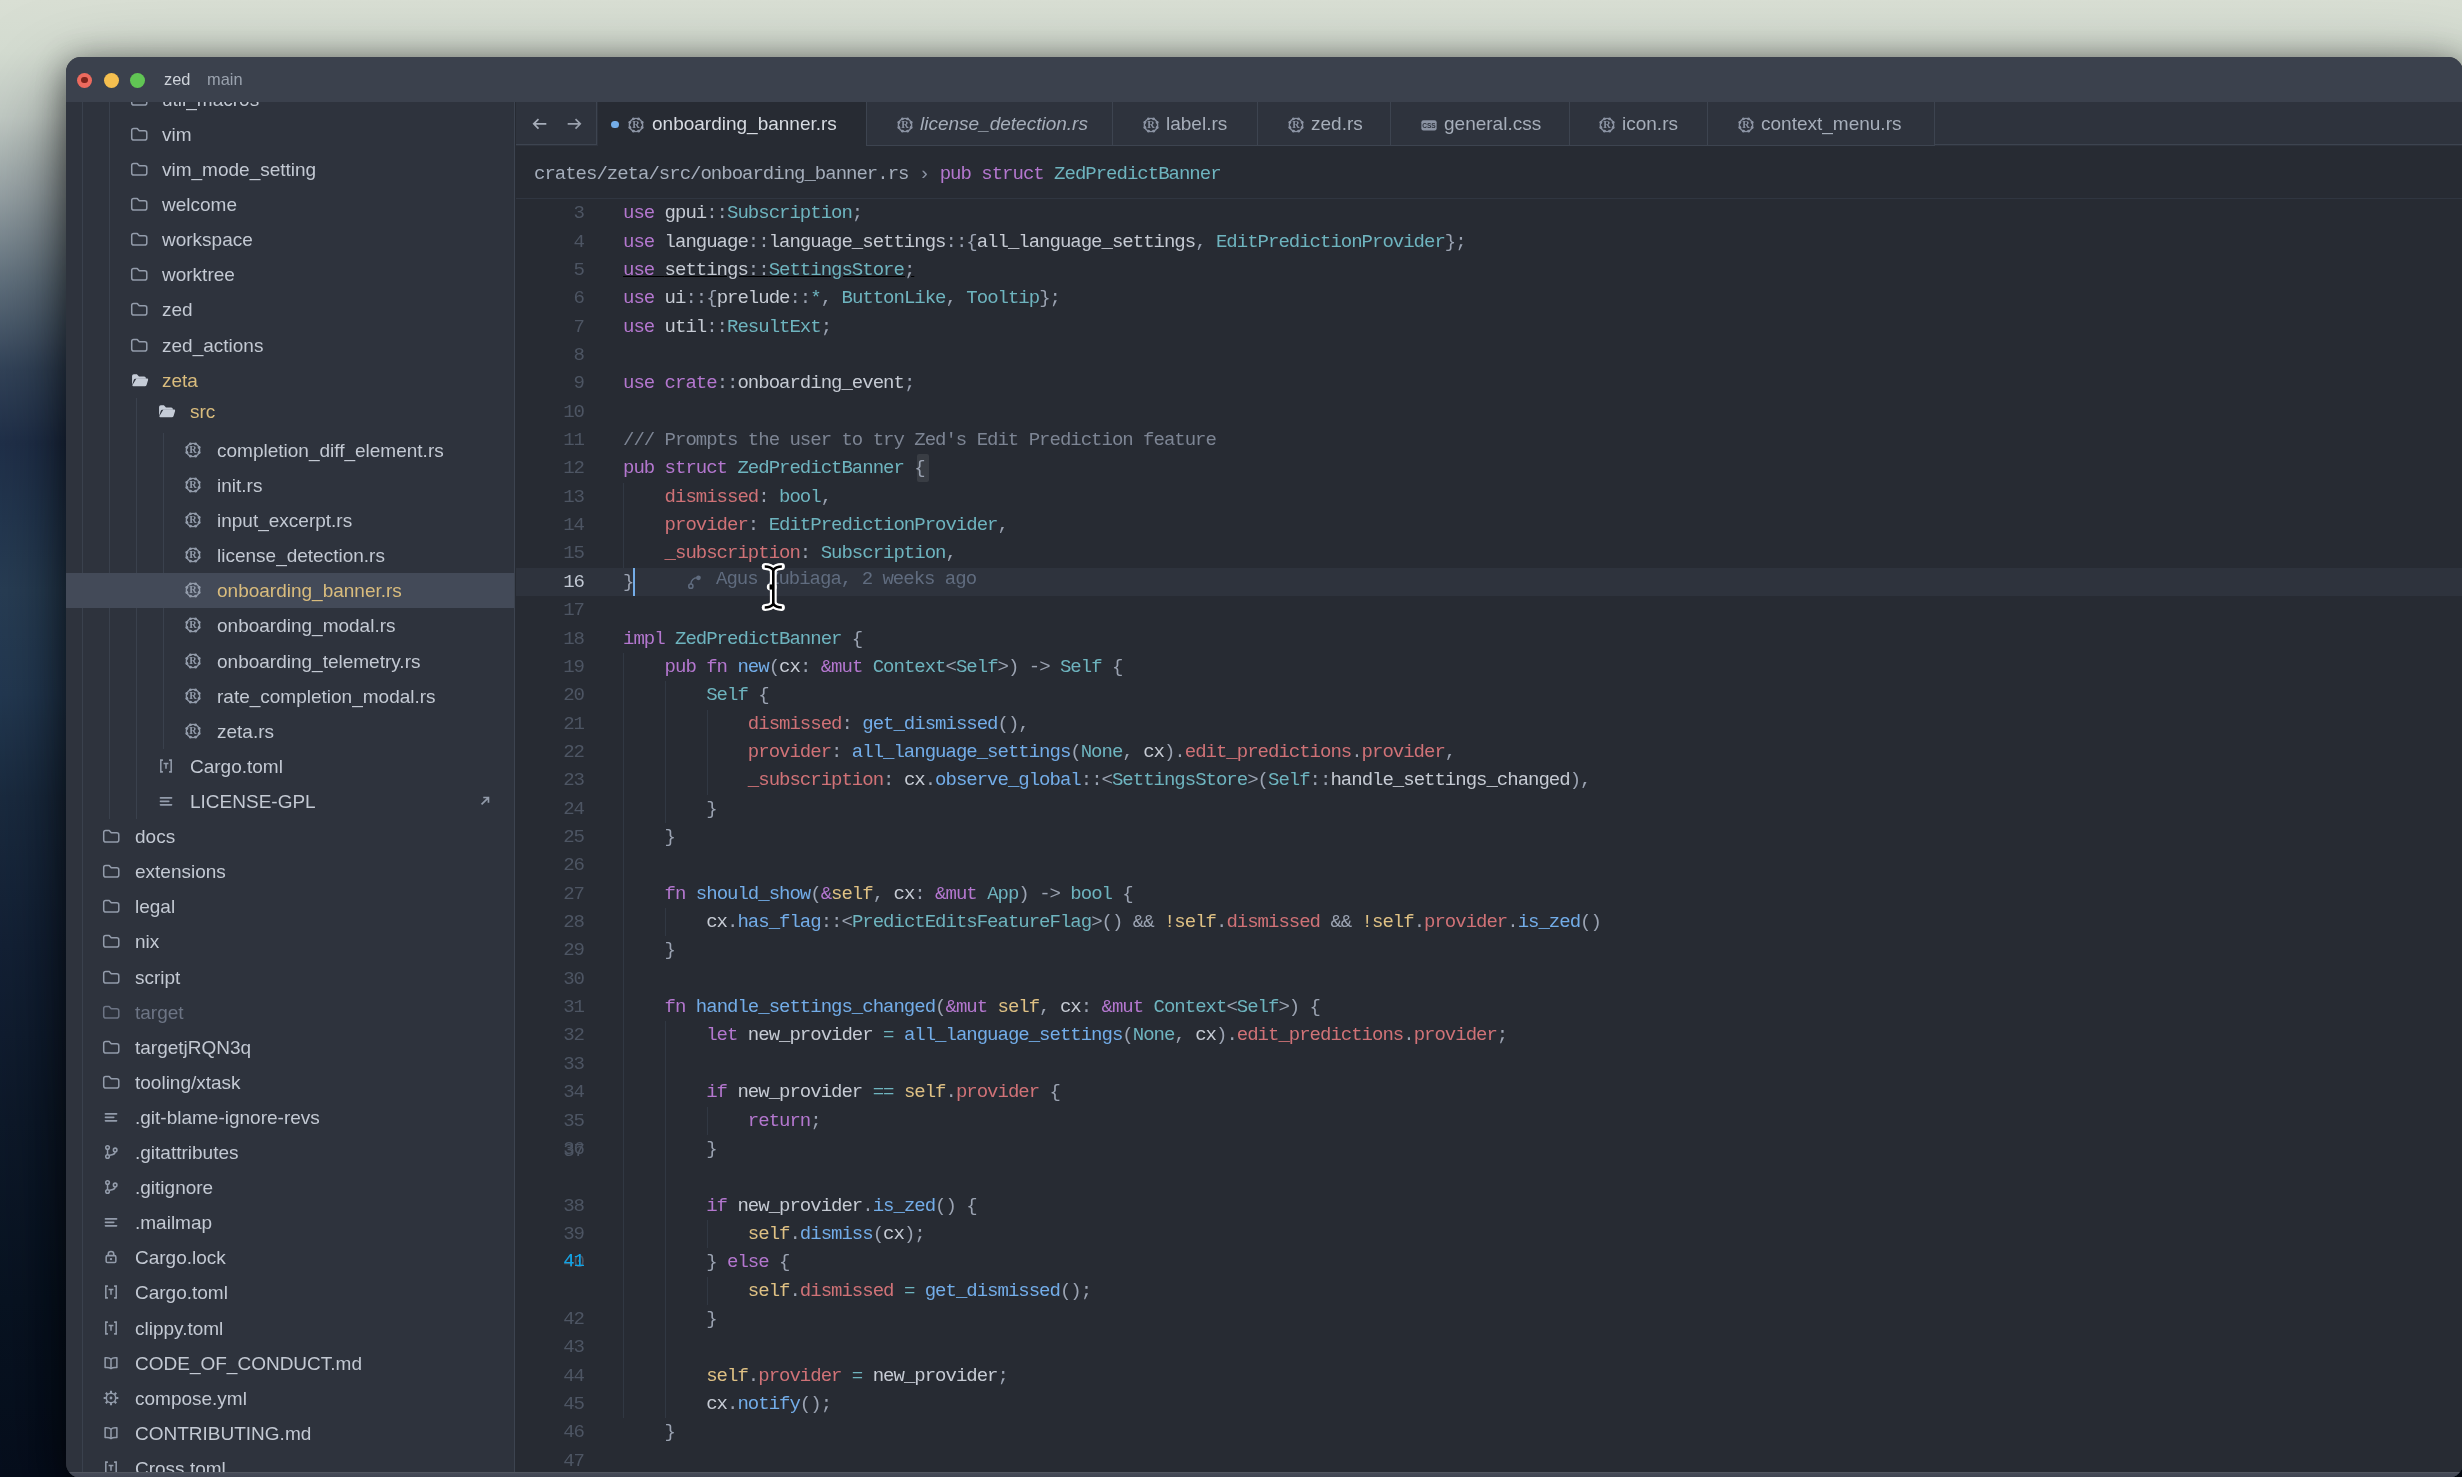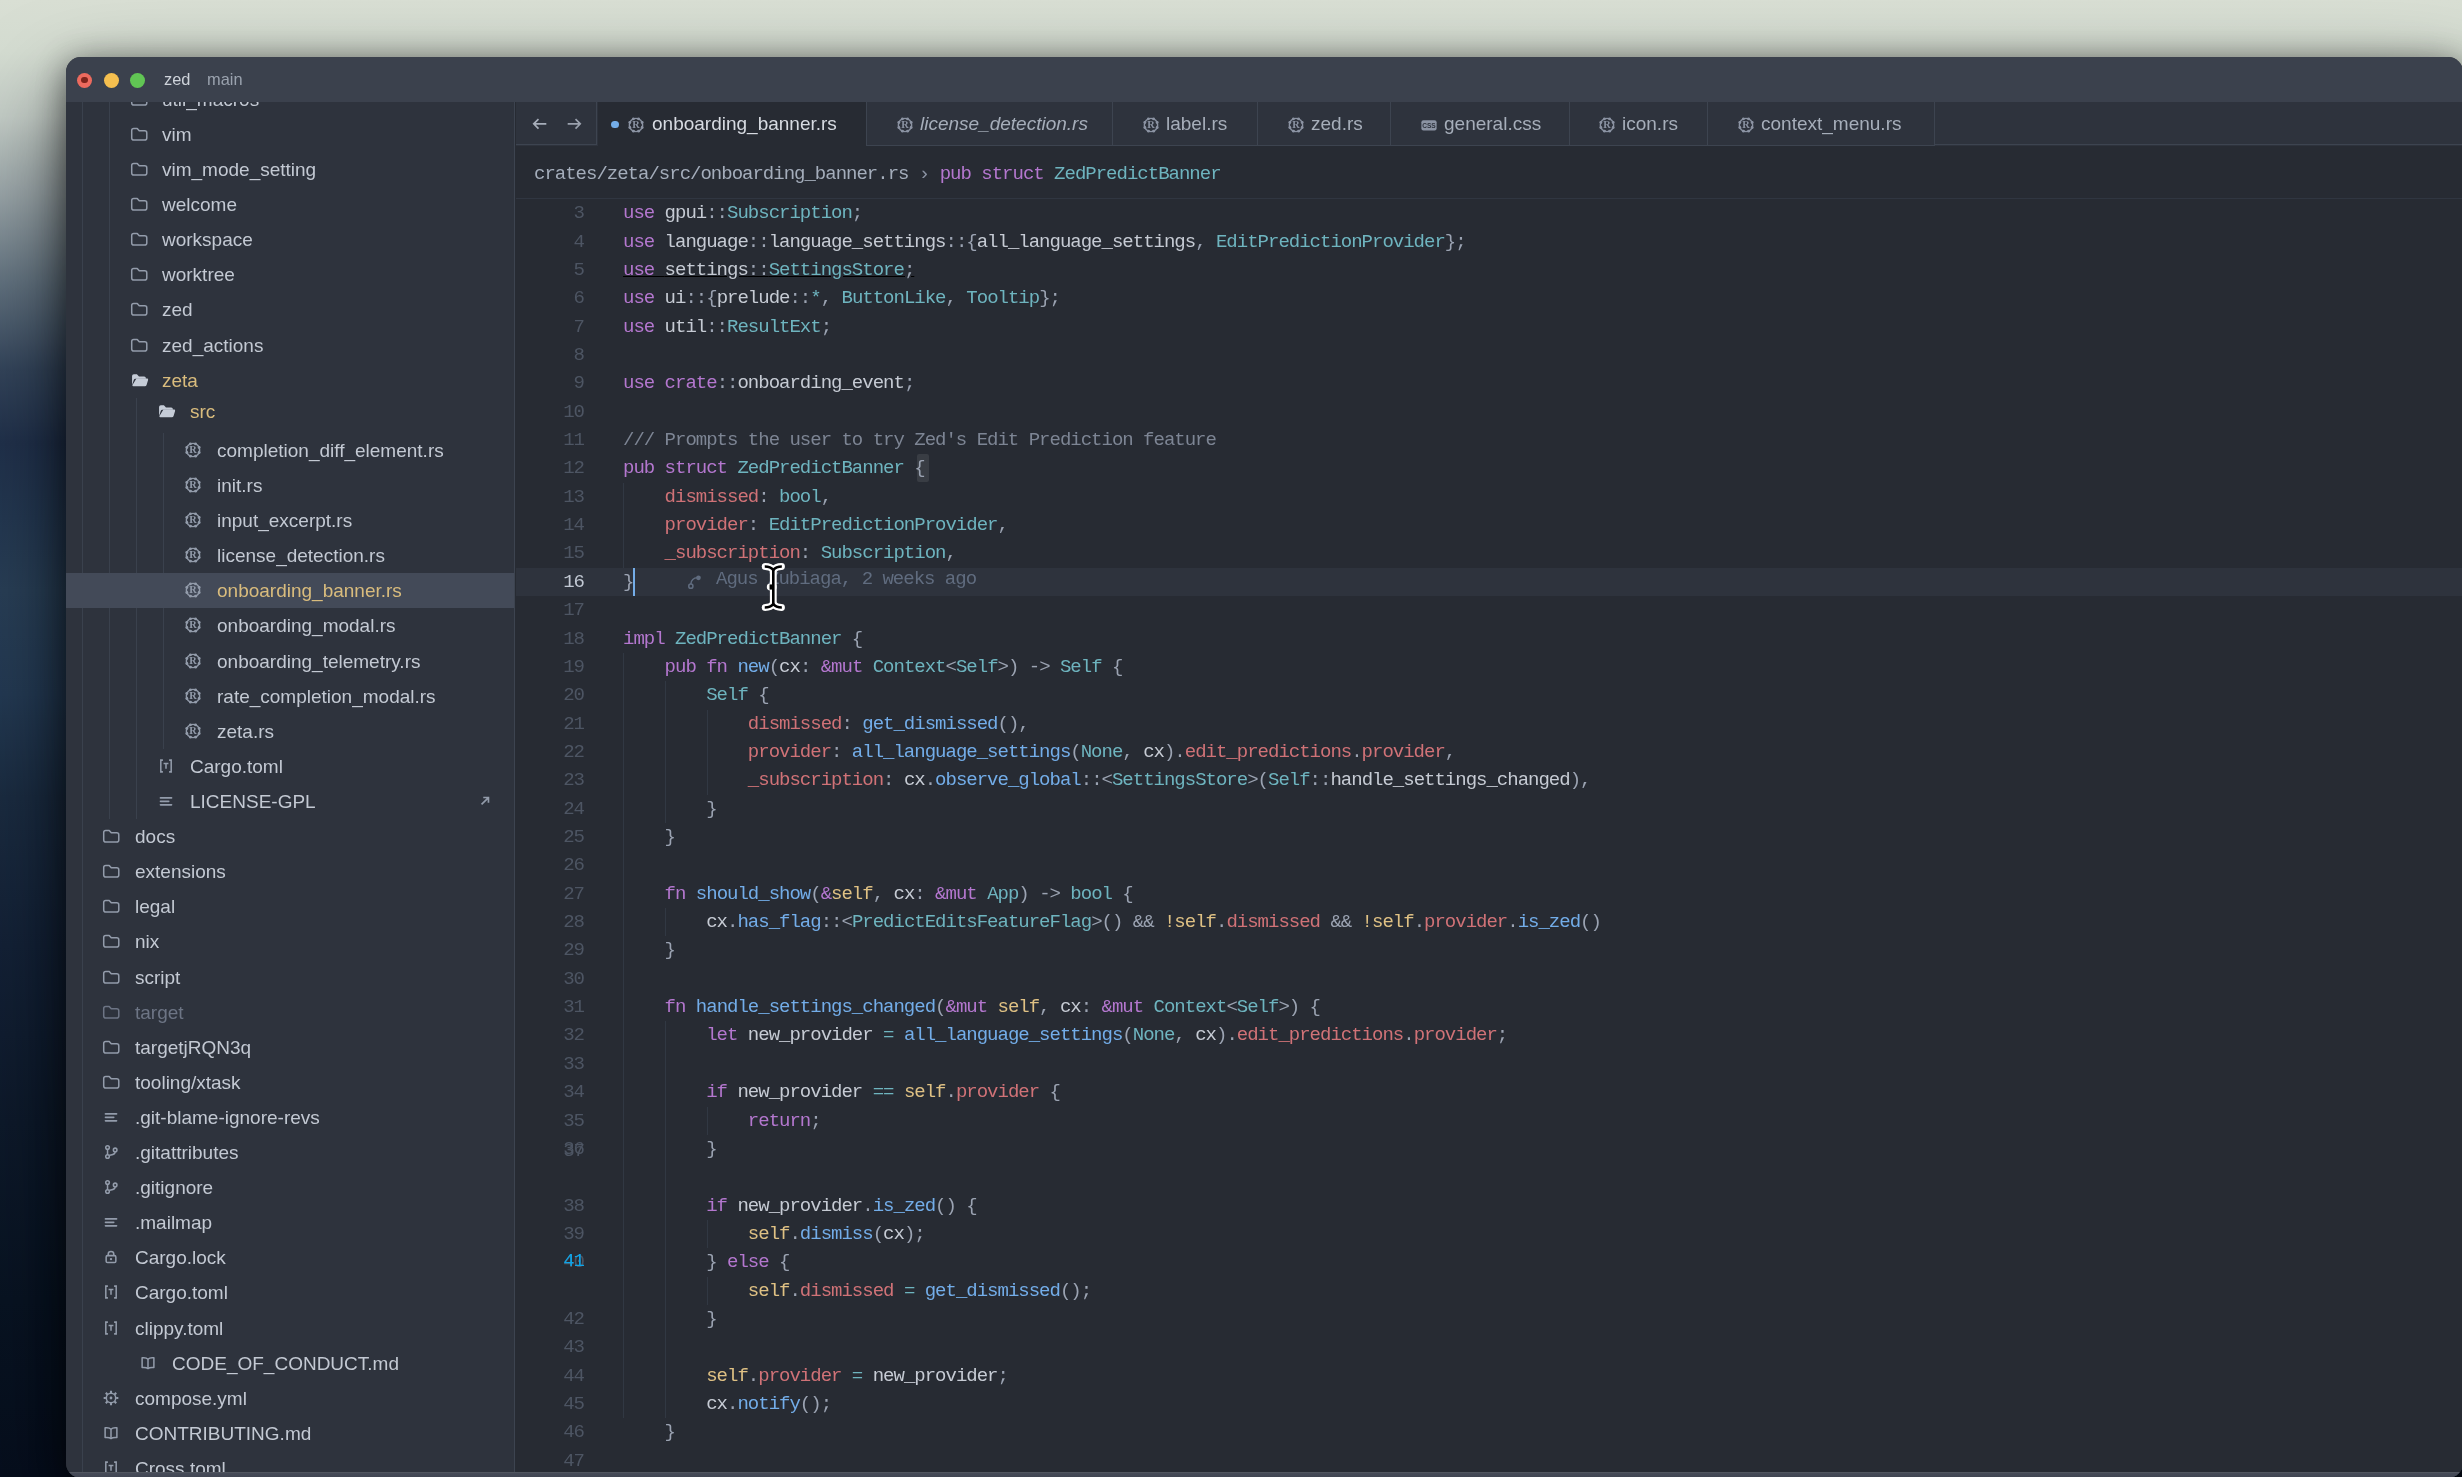--- a/index.html
+++ b/index.html
@@ -380,21 +380,21 @@
       </div>
       <div class="trow" style="top:1209px;">
         <div style="position:absolute;left:36px;top:8.2px;"><svg width="18" height="18" viewBox="0 0 26 26" style="">
             <g stroke="#939cab" stroke-width="2.2" fill="none">
               <path d="M8.5 4.5 H5.5 V21.5 H8.5 M17.5 4.5 H20.5 V21.5 H17.5"></path>
               <path d="M9.5 9.5 H16.5 M13 9.5 V17"></path>
             </g>
           </svg></div>
         <div style="position:absolute;left:69px;top:0;height:35px;line-height:35px;color:#c3c9d3">clippy.toml</div>
       </div>
-      <div class="trow" style="top:1244px;margin-left:37px;">
+      <div class="trow" style="top:1244px;">
         <div style="position:absolute;left:36px;top:8.2px;"><svg width="18" height="18" viewBox="0 0 26 26" style="">
             <g stroke="#939cab" stroke-width="2.2" fill="none" stroke-linejoin="round">
               <path d="M13 7.5 Q11 5.5 7 5.5 L4.5 5.5 V19.5 L7 19.5 Q11 19.5 13 21 Q15 19.5 19 19.5 L21.5 19.5 V5.5 L19 5.5 Q15 5.5 13 7.5 Z"></path>
               <path d="M13 7.5 V20.5"></path>
             </g>
           </svg></div>
         <div style="position:absolute;left:69px;top:0;height:35px;line-height:35px;color:#c3c9d3">CODE_OF_CONDUCT.md</div>
       </div>
       <div class="trow" style="top:1279px;">
         <div style="position:absolute;left:36px;top:8.2px;"><svg width="18" height="18" viewBox="0 0 26 26" style="">

